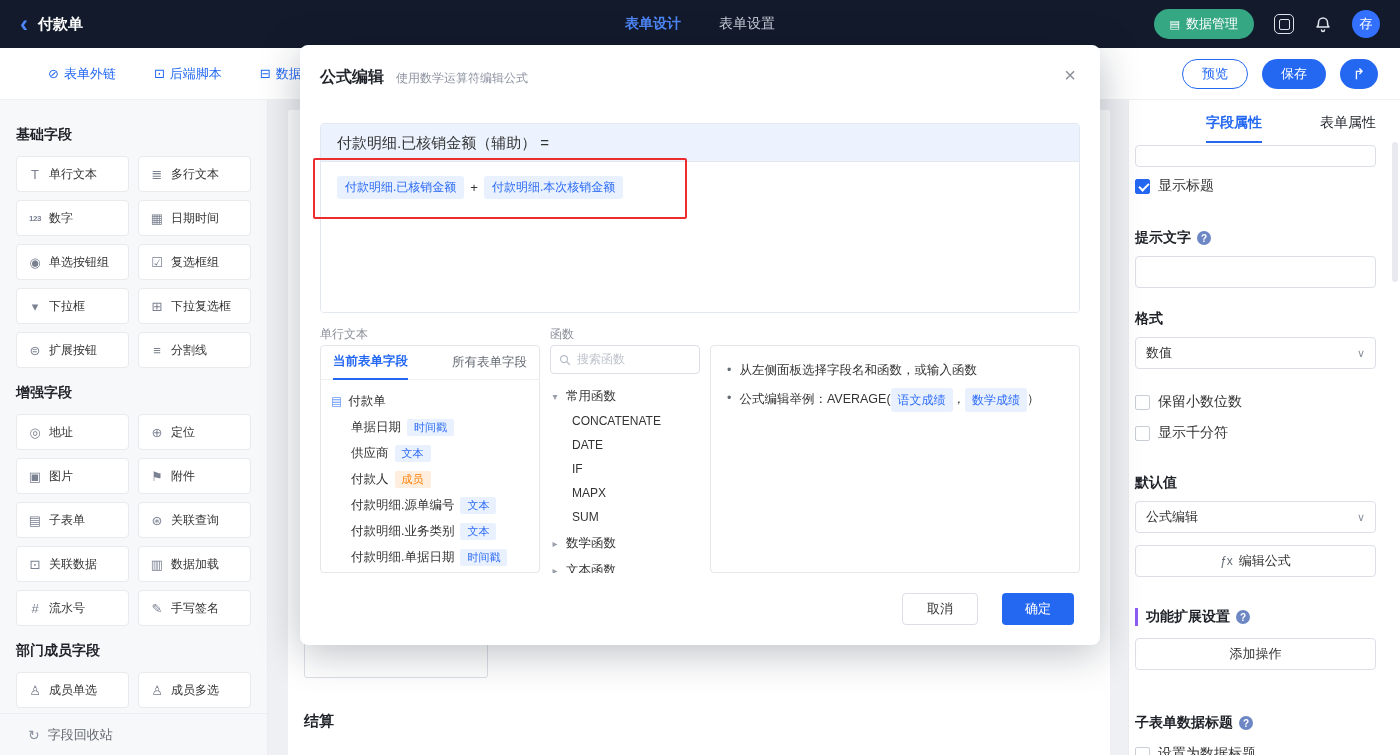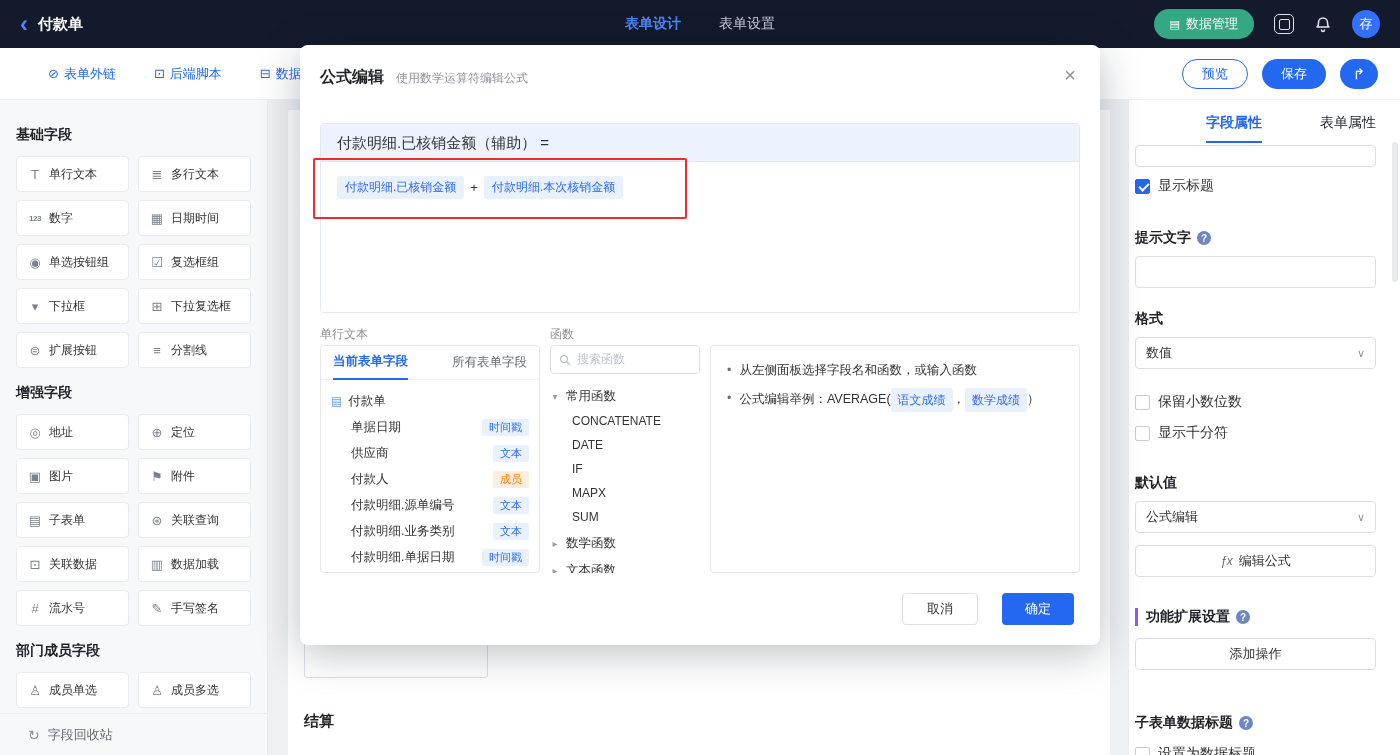--- a/index.html
+++ b/index.html
@@ -55,21 +55,21 @@
   .prop-row{display:flex;align-items:center;gap:8px;font-size:14px;color:#333}
   .prop-label{font-size:14px;font-weight:600;color:#1f2329;display:flex;align-items:center}
   .cb{width:15px;height:15px;border:1px solid #c9ced6;border-radius:2px;background:#fff;flex:none;position:relative;cursor:pointer}
   .cb.checked{background:#2468f2;border-color:#2468f2}
   .cb.checked::after{content:"";position:absolute;left:4.5px;top:1.5px;width:4px;height:8px;border:solid #fff;border-width:0 2px 2px 0;transform:rotate(45deg)}
   .q{width:14px;height:14px;border-radius:50%;background:#6d87c4;color:#fff;font-size:10px;display:inline-flex;align-items:center;justify-content:center;margin-left:6px;flex:none}
   .inp{height:32px;border:1px solid #dcdfe6;border-radius:4px;background:#fff;width:100%}
   .sel{height:32px;border:1px solid #dcdfe6;border-radius:4px;background:#fff;display:flex;align-items:center;justify-content:space-between;padding:0 10px;font-size:13px;color:#333;cursor:pointer}
   .sel .chev{color:#8a919f;font-size:11px}
   .pbtn{height:32px;width:100%;border:1px solid #dcdfe6;border-radius:4px;background:#fff;font-size:13px;color:#333;display:flex;align-items:center;justify-content:center;gap:6px;cursor:pointer}
-  .fxic{font-style:italic;color:#646a73;font-size:12px}
+  .fxic{color:#646a73;font-size:12px}
   .sec-title{font-size:14px;font-weight:700;color:#1f2329;display:flex;align-items:center}
   .sec-title.bar{border-left:3px solid #8b5cf6;padding-left:8px}
   .pscroll{position:absolute;right:2px;top:42px;width:6px;height:140px;background:#e8eaef;border-radius:3px}
   
   .modal{position:absolute;left:300px;top:45px;width:800px;height:600px;background:#fff;border-radius:8px;box-shadow:0 8px 40px rgba(15,25,40,.28);z-index:60}
   .m-head{padding:20px 24px 0 20px;display:flex;align-items:baseline}
   .m-title{font-size:16px;font-weight:700;color:#1f2329}
   .m-sub{font-size:12px;color:#8d93a1;margin-left:12px}
   .m-close{margin-left:auto;font-size:20px;color:#8a8f99;cursor:pointer;line-height:1}
   .f-box{position:absolute;left:20px;right:20px;top:78px;border:1px solid #e3e8ee;border-radius:4px;overflow:hidden}
@@ -80,21 +80,21 @@
   .h-txt{color:#333}
   .annotation{position:absolute;left:13px;top:113px;width:374px;height:61px;border:2.5px solid #ec2d30;border-radius:2px;pointer-events:none;z-index:5}
   .col-label{position:absolute;top:281px;font-size:12px;color:#8a8f99}
   .var-panel{position:absolute;left:20px;top:300px;width:220px;height:228px;border:1px solid #e5e7eb;border-radius:4px;overflow:hidden;background:#fff}
   .v-tabs{display:flex;justify-content:space-between;padding:0 12px;height:34px;align-items:center;border-bottom:1px solid #eef0f2;font-size:12.5px}
   .v-tab{color:#646a73;cursor:pointer;height:34px;display:flex;align-items:center}
   .v-tab.active{color:#2468f2;font-weight:600;border-bottom:2px solid #2468f2}
   .v-list{padding:8px 10px 0;font-size:12.5px;color:#333}
   .v-root{display:flex;align-items:center;gap:6px;height:26px;cursor:pointer}
   .v-doc{color:#6b9bfa;font-size:12px}
-  .v-row{display:flex;align-items:center;justify-content:space-between;height:26px;padding-left:20px;cursor:pointer}
+  .v-row{display:flex;align-items:center;justify-content:flex-start;height:26px;padding-left:20px;cursor:pointer}
   .v-name{overflow:hidden;white-space:nowrap;text-overflow:ellipsis;margin-right:6px}
   .v-badge{font-size:11px;padding:1px 7px;border-radius:2px;flex:none}
   .v-badge.blue{background:#e8f1fd;color:#2e6cf6}
   .v-badge.orange{background:#ffeede;color:#ff7d00}
   .fn-panel{position:absolute;left:250px;top:300px;width:150px;height:228px;overflow:hidden}
   .fn-search{height:29px;border:1px solid #dcdfe6;border-radius:4px;display:flex;align-items:center;gap:6px;padding:0 8px;background:#fff}
   .fn-search .ph{color:#bfc4cc;font-size:12px}
   .fn-group{display:flex;align-items:center;gap:6px;height:25px;font-size:12.5px;color:#333;cursor:pointer;margin-top:2px}
   .fn-caret{color:#9aa0aa;font-size:10px;width:10px;text-align:center}
   .fn-item{height:24px;line-height:24px;padding-left:22px;font-size:12px;color:#333;cursor:pointer;white-space:nowrap}

